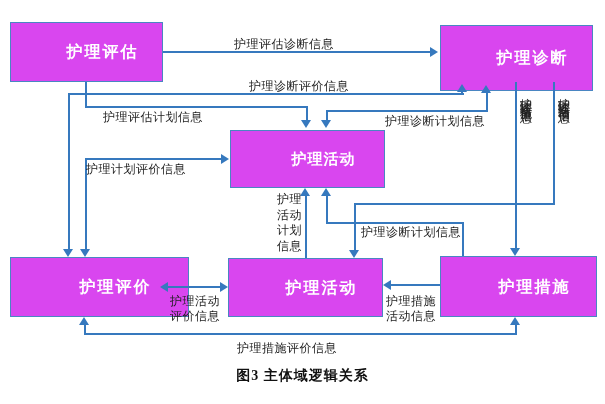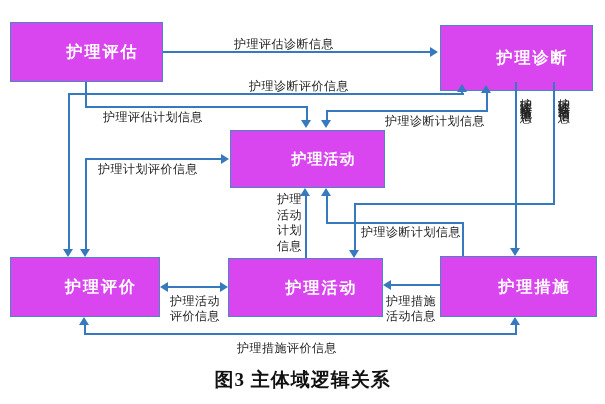--- a/index.html
+++ b/index.html
@@ -28,38 +28,38 @@
     white-space:pre-line;letter-spacing:0.5px;
   }
   .edge-label.two-line{line-height:15px;}
   .edge-label.v{
     writing-mode:vertical-rl;text-orientation:upright;letter-spacing:2px;
     line-height:14px;white-space:normal;
   }
   .edge-label.stack4{line-height:15.5px;}
   .caption{
     position:absolute;left:0;right:0;top:367px;text-align:center;
-    color:#111111;font-size:19px;font-weight:bold;letter-spacing:1px;
+    color:#111111;font-size:14px;font-weight:bold;letter-spacing:1px;
     font-family:"Liberation Serif", serif;
   }
 </style>
 </head>
 <body>
 
 <div id="canvas">
 
   <div class="node" style="left:10px;top:22px;width:153px;height:60px;">护理评估</div>
 
   <div class="node" style="left:440px;top:25px;width:153px;height:66px;">护理诊断</div>
 
   <div class="node plan-node" style="left:230px;top:130px;width:155px;height:58px;">
     <span class="sub">护理活动</span>
   </div>
 
-  <div class="node" style="left:10px;top:257px;width:150px;height:60px;">护理评价</div>
+  <div class="node" style="left:10px;top:257px;width:179px;height:60px;">护理评价</div>
 
   <div class="node" style="left:228px;top:258px;width:155px;height:59px;">护理活动</div>
 
   <div class="node" style="left:440px;top:256px;width:157px;height:61px;">护理措施</div>
 
   <div class="hline" style="left:163px;top:51px;width:268px;"></div>
   <div class="arr arr-right" style="left:430px;top:47px;"></div>
 
   <div class="hline" style="left:68px;top:93px;width:396px;"></div>
   <div class="vline" style="left:461px;top:91px;height:3px;"></div>
@@ -113,21 +113,21 @@
   <div class="arr arr-up" style="left:510px;top:317px;"></div>
 
   <div class="edge-label" style="left:234px;top:37px;">护理评估诊断信息</div>
 
   <div class="edge-label" style="left:249px;top:79px;">护理诊断评价信息</div>
 
   <div class="edge-label" style="left:103px;top:110px;">护理评估计划信息</div>
 
   <div class="edge-label" style="left:385px;top:114px;">护理诊断计划信息</div>
 
-  <div class="edge-label" style="left:98px;top:162px;text-align:right;">护理计划评价信息</div>
+  <div class="edge-label" style="left:86px;top:162px;text-align:right;">护理计划评价信息</div>
 
   <div class="edge-label v" style="left:519px;top:88px;height:122px;">护理诊断措施信息</div>
 
   <div class="edge-label v" style="left:557px;top:88px;height:122px;">护理诊断活动信息</div>
 
   <div class="edge-label stack4" style="left:277px;top:192px;">护理
 活动
 计划
 信息</div>
 

